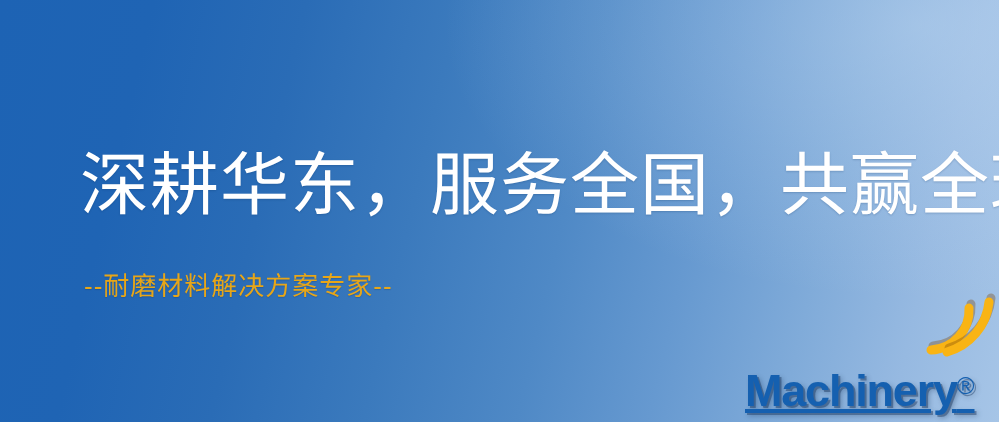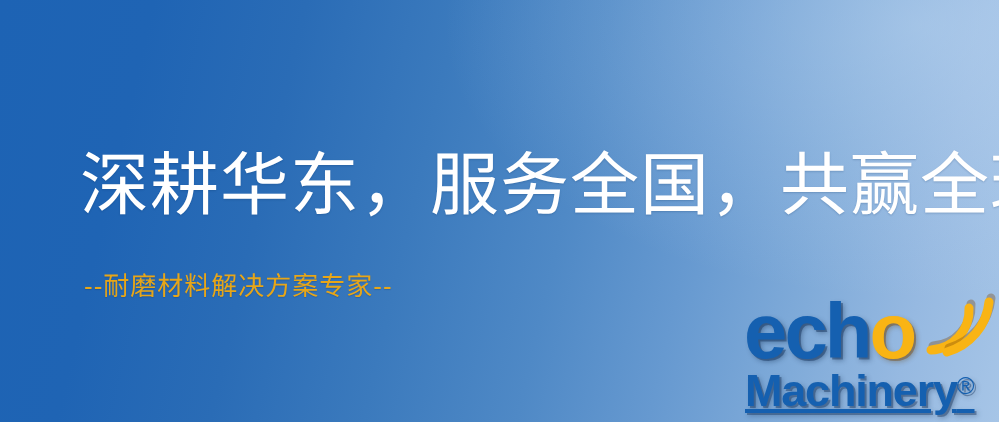--- a/index.html
+++ b/index.html
@@ -147,21 +147,20 @@
   <div class="sheen"></div>
 
   <div class="headline">深耕华东，服务全国，共赢全球</div>
 
   <div class="subtitle">--耐磨材料解决方案专家--</div>
 
   <div class="logo">
 
     <div class="logo-wordmark">
 
-      <div class="logo-echo"><span>ech</span><span class="logo-o">o</span></div>
 
       <svg class="logo-waves" viewBox="0 0 70 62">
         <g fill="none" stroke="#f9b414" stroke-linecap="round">
           <path d="M8 56 A 40 40 0 0 0 46 14" stroke-width="9" transform="translate(2,-4)" stroke="rgba(120,70,5,0.35)"></path>
           <path d="M8 56 A 40 40 0 0 0 46 14" stroke-width="9"></path>
           <path d="M24 58 A 58 58 0 0 0 66 8" stroke-width="9" transform="translate(2,-4)" stroke="rgba(120,70,5,0.35)"></path>
           <path d="M24 58 A 58 58 0 0 0 66 8" stroke-width="9"></path>
         </g>
       </svg>
 

